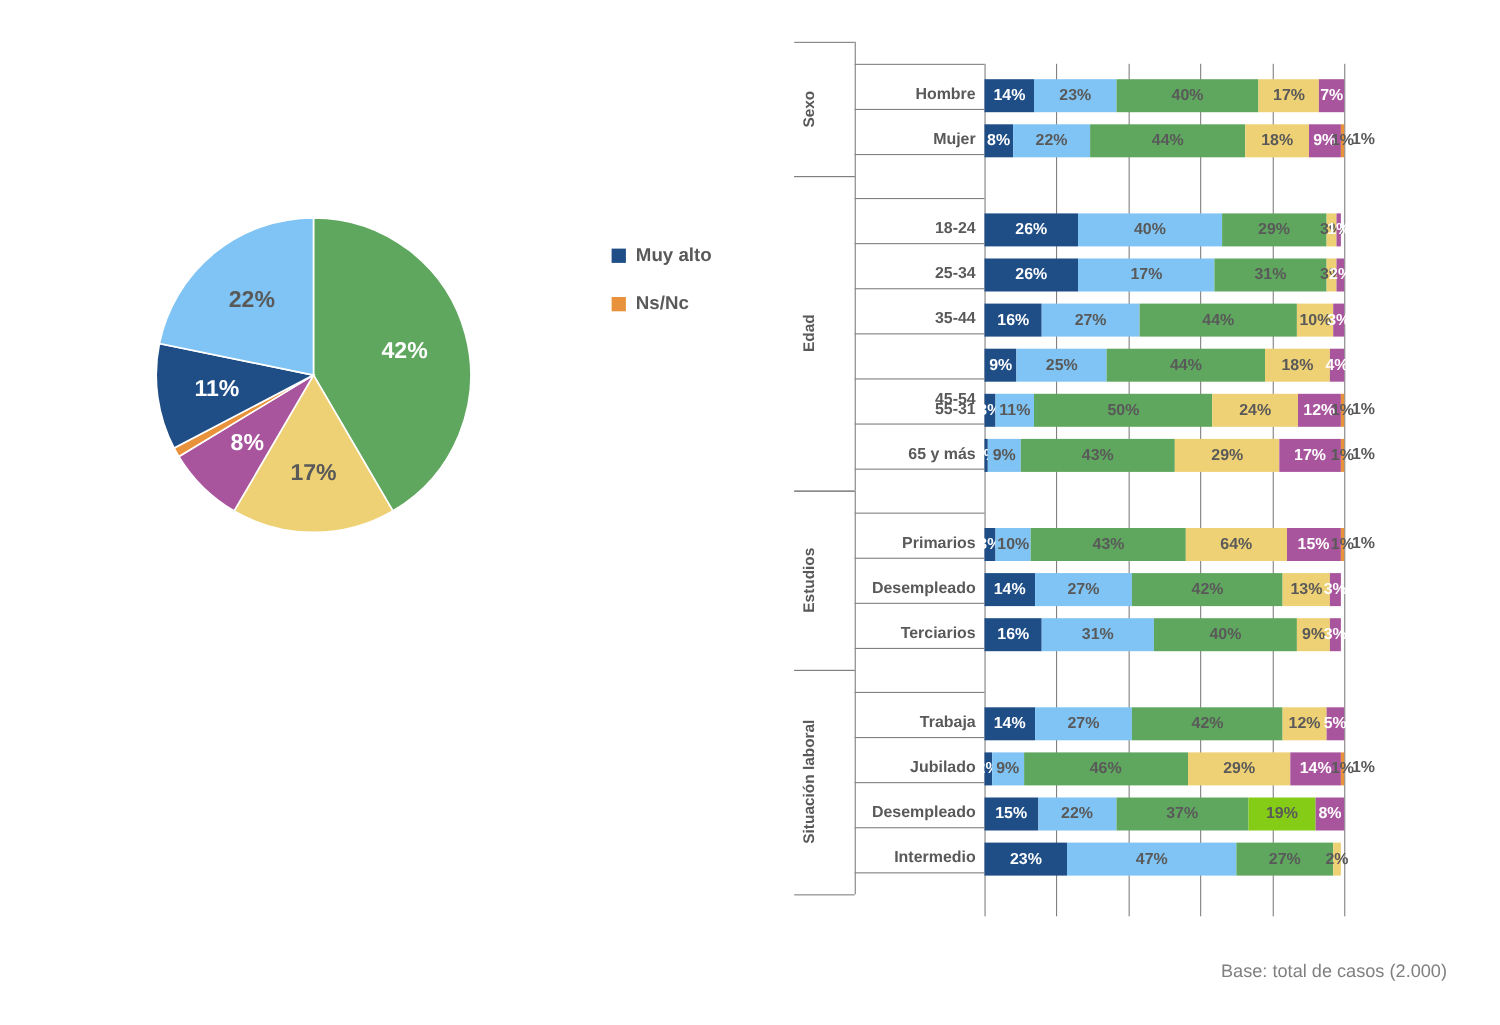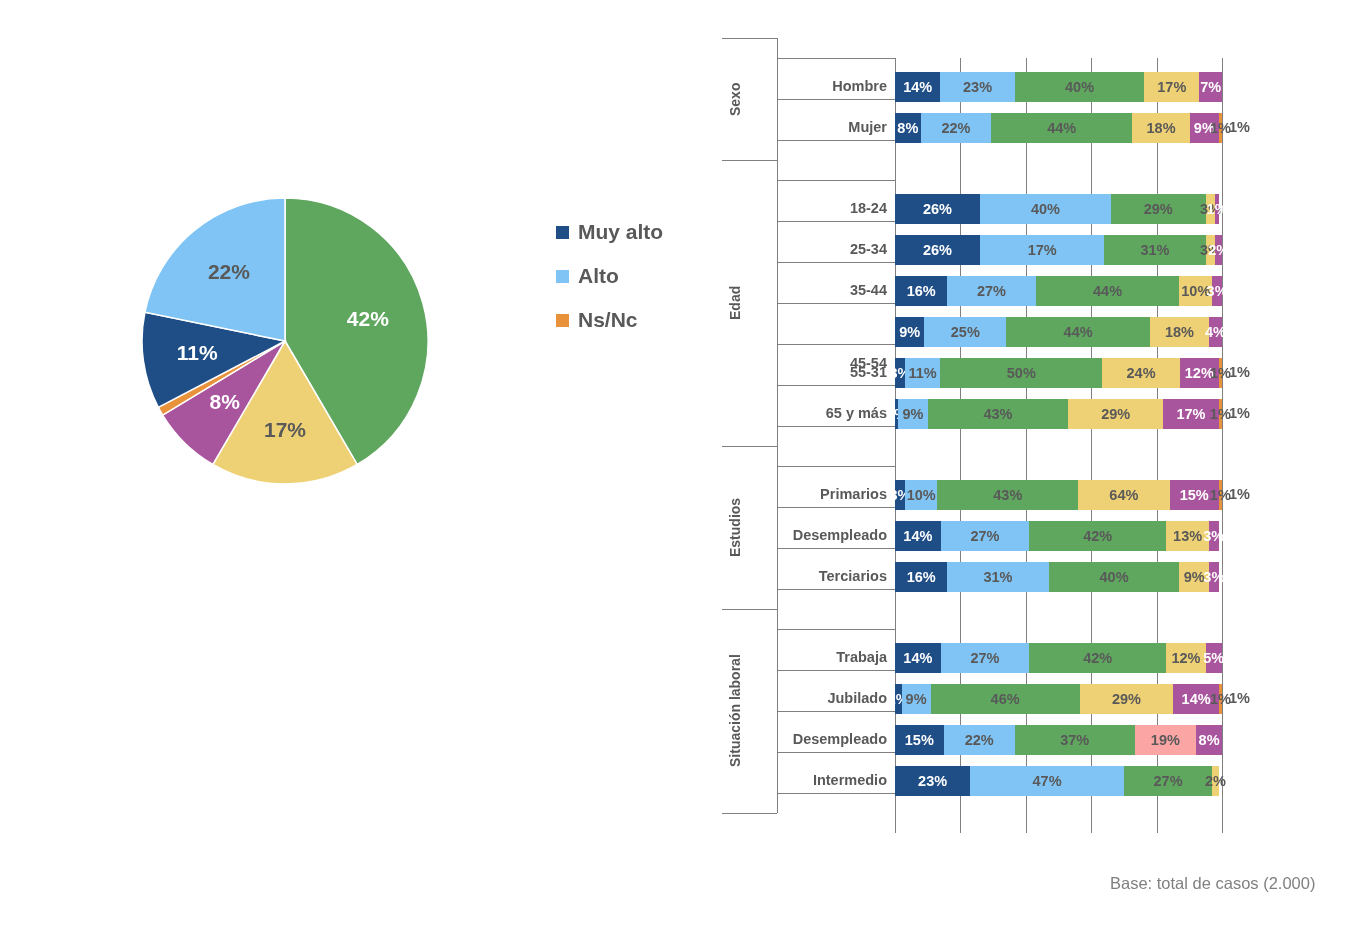--- a/index.html
+++ b/index.html
@@ -19,21 +19,21 @@
   #pie-wrap{position:absolute;left:140px;top:196px;width:290px;height:290px;}
   #pie-svg{display:block;}
   .pie-label{font-family:"Liberation Sans",sans-serif;font-size:21px;font-weight:bold;}
   .pie-label.in-white{fill:#ffffff;}
   .pie-label.in-dark{fill:#595959;}
   .pie-label.out{fill:#595959;}
   
   #legend{position:absolute;left:556px;top:210px;width:170px;}
   .legend-row{display:flex;align-items:center;height:44px;}
   .legend-swatch{width:13px;height:13px;margin-right:9px;flex:0 0 auto;}
-  .legend-text{font-size:21px;font-weight:bold;color:#595959;white-space:nowrap;}
+  .legend-text{font-size:17px;font-weight:bold;color:#595959;white-space:nowrap;}
   
   #bars-panel{position:absolute;left:722px;top:58px;width:540px;height:800px;}
   #bars-plot{position:absolute;left:173px;top:0;width:327px;height:798px;}
   .gridline{position:absolute;top:0;bottom:0;width:1px;background:#808080;}
   .axis-left{position:absolute;left:0;top:0;bottom:0;width:1px;background:#808080;}
   .cat-tickline{position:absolute;height:1px;background:#808080;}
   .grp-tickline{position:absolute;height:1px;background:#808080;}
   .grp-axisline{position:absolute;width:1px;background:#808080;}
   .cat-label{
     position:absolute;text-align:right;font-size:14.5px;font-weight:bold;
@@ -81,24 +81,20 @@
         <text x="88.95478429579622" y="83.30116888425779" text-anchor="middle" class="pie-label in-dark">22%</text>
       </svg>
   </div>
 
   <div id="legend">
     <div class="legend-row">
       <span class="legend-swatch" style="background:#1F4E87"></span>
       <span class="legend-text">Muy alto</span>
     </div>
     <div class="legend-row">
-      <span class="legend-swatch" style="background:#7FC4F4"></span>
-      <span class="legend-text">Alto</span>
-    </div>
-    <div class="legend-row">
       <span class="legend-swatch" style="background:#E8923C"></span>
       <span class="legend-text">Ns/Nc</span>
     </div>
   </div>
 </div>
 
 <div id="bars-panel" style="height: 799px;">
   <div id="bars-plot" style="height: 775px;">
       <div class="axis-left"></div>
       <div class="gridline" style="left: 65.4px;"></div>
@@ -393,21 +389,21 @@
       <div class="bar-row" style="top: 667px; left: 0px; width: 327px;">
         <div class="seg wt" style="width: 49.05px; background: rgb(31, 78, 135);">
           <span>15%</span>
         </div>
         <div class="seg lt" style="width: 71.94px; background: rgb(127, 196, 244);">
           <span>22%</span>
         </div>
         <div class="seg lt" style="width: 120.99px; background: rgb(95, 167, 95);">
           <span>37%</span>
         </div>
-        <div class="seg lt" style="width: 62.13px; background: #fca5a5;">
+        <div class="seg lt" style="width: 62.13px; background: #84cc16;">
           <span>19%</span>
         </div>
         <div class="seg wt" style="width: 26.16px; background: rgb(169, 85, 158);">
           <span>8%</span>
         </div>
       </div>
       <div class="cat-tickline" style="left: -118px; width: 118px; top: 694px;"></div>
       <div class="cat-label" style="top: 714px; left: -180px; width: 172px;">Intermedio</div>
       <div class="bar-row" style="top: 708px; left: 0px; width: 327px;">
         <div class="seg wt" style="width: 75.21px; background: rgb(31, 78, 135);">

